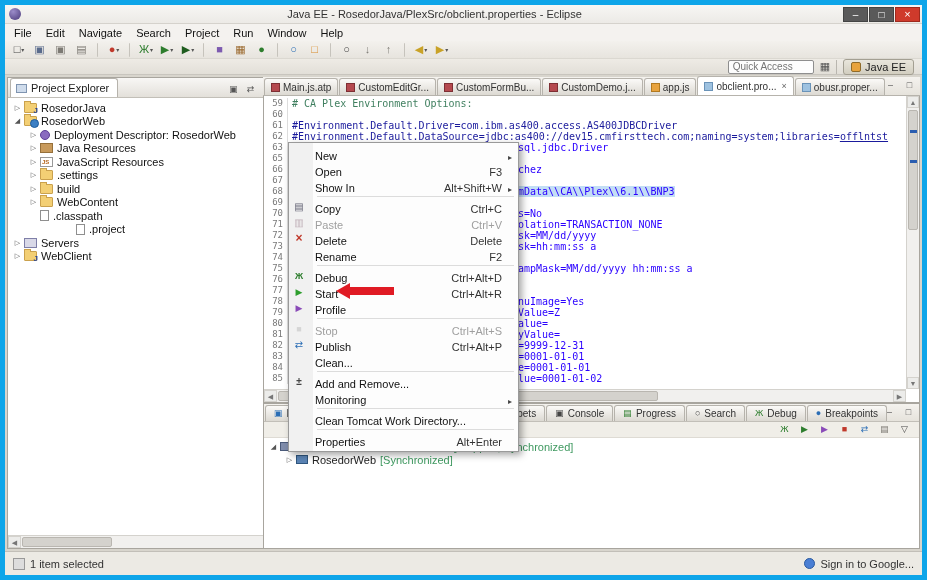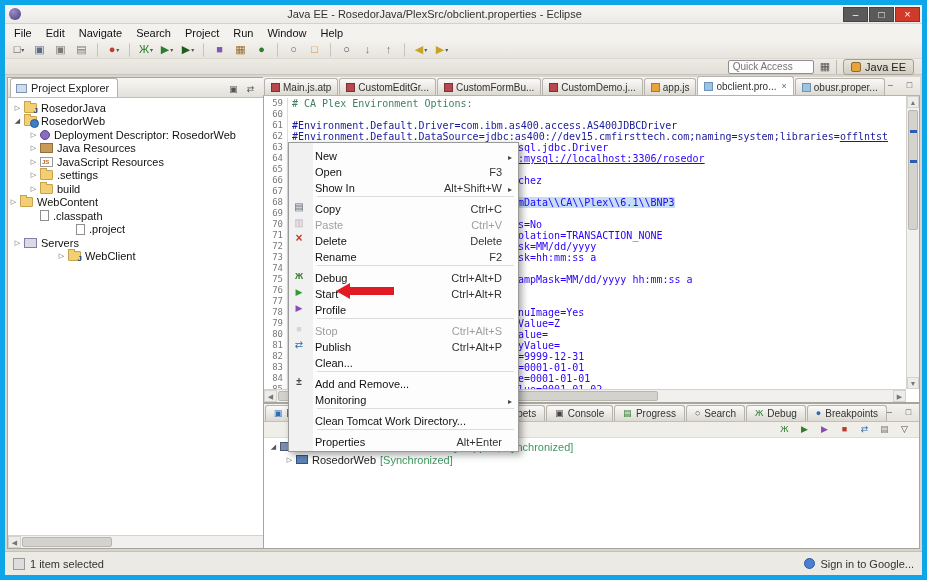--- a/index.html
+++ b/index.html
@@ -372,21 +372,21 @@
             <span class="tico ico-folder"></span>
             <span class="tlabel">.settings</span>
           </div>
 
           <div class="trow" style="padding-left: 20px;">
             <span class="tarrow">▷</span>
             <span class="tico ico-folder"></span>
             <span class="tlabel">build</span>
           </div>
 
-          <div class="trow" style="">
+          <div class="trow" style="padding-left: 20px;">
             <span class="tarrow">▷</span>
             <span class="tico ico-folder"></span>
             <span class="tlabel">WebContent</span>
           </div>
 
           <div class="trow" style="padding-left: 20px;">
             <span class="tarrow"></span>
             <span class="tico ico-file"></span>
             <span class="tlabel">.classpath</span>
           </div>
@@ -396,21 +396,21 @@
             <span class="tico ico-file"></span>
             <span class="tlabel">.project</span>
           </div>
 
           <div class="trow" style="padding-left: 4px;">
             <span class="tarrow">▷</span>
             <span class="tico ico-servers"></span>
             <span class="tlabel">Servers</span>
           </div>
 
-          <div class="trow" style="padding-left: 4px; margin-left: 44px;">
+          <div class="trow" style="padding-left: 4px;">
             <span class="tarrow">▷</span>
             <span class="tico ico-folder ico-javaprj"></span>
             <span class="tlabel">WebClient</span>
           </div>
 
       </div>
       <div class="hscroll">
         <span class="sa sa-left"></span>
         <span class="hthumb" style="width:90px"></span>
         <span class="sa sa-right" style="margin-left:auto"></span>
@@ -490,24 +490,20 @@
             <div class="lrow">
               <span class="lnum">62</span>
               <span class="ltext nv" style="margin-left: 4px;"><span>#Environment.Default.DataSource=jdbc:as400://dev15.cmfirsttech.com;naming=system;libraries=</span><span class="lk">offlntst</span></span>
             </div>
 
             <div class="lrow">
               <span class="lnum">63</span>
               <span class="ltext vl" style="margin-left: 230px;"><span>sql.jdbc.Driver</span><span class="lk"></span></span>
             </div>
 
-            <div class="lrow">
-              <span class="lnum">64</span>
-              <span class="ltext vl" style="margin-left: 230px;"><span></span><span class="lk">:mysql://localhost:3306/rosedor</span></span>
-            </div>
 
             <div class="lrow">
               <span class="lnum">65</span>
               <span class="ltext vl" style="margin-left: 230px;"><span></span><span class="lk"></span></span>
             </div>
 
             <div class="lrow">
               <span class="lnum">66</span>
               <span class="ltext vl" style="margin-left: 230px;"><span>chez</span><span class="lk"></span></span>
             </div>

